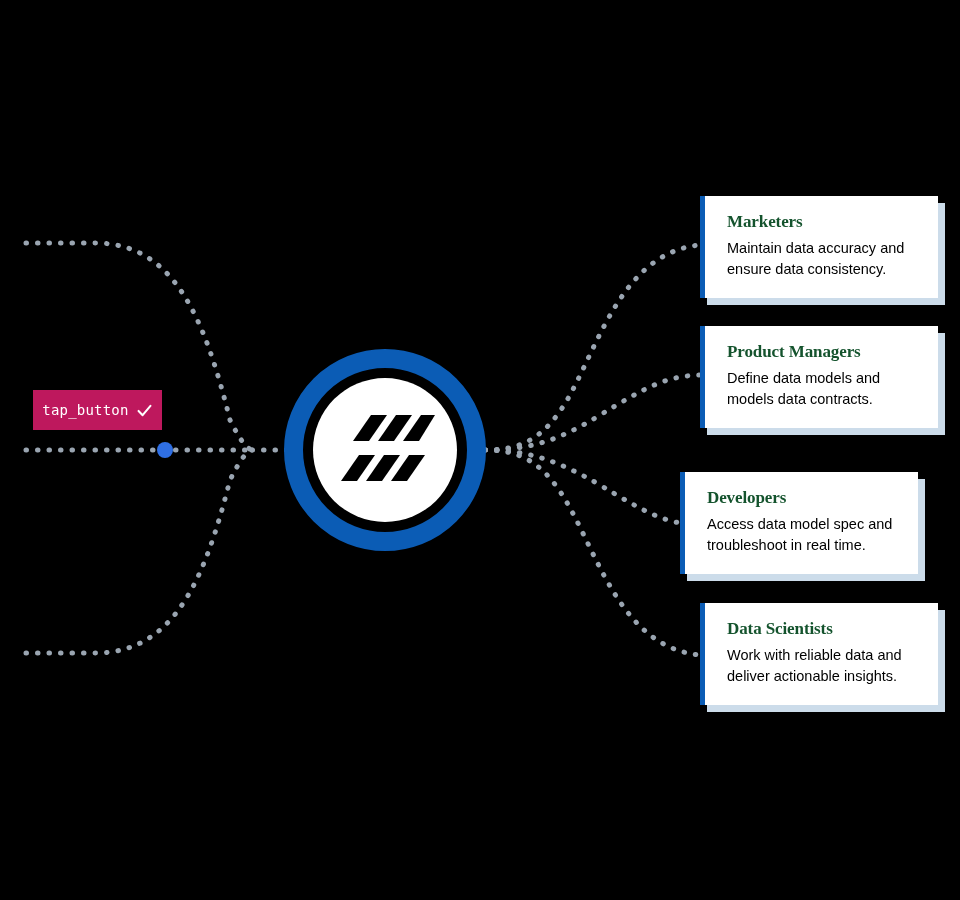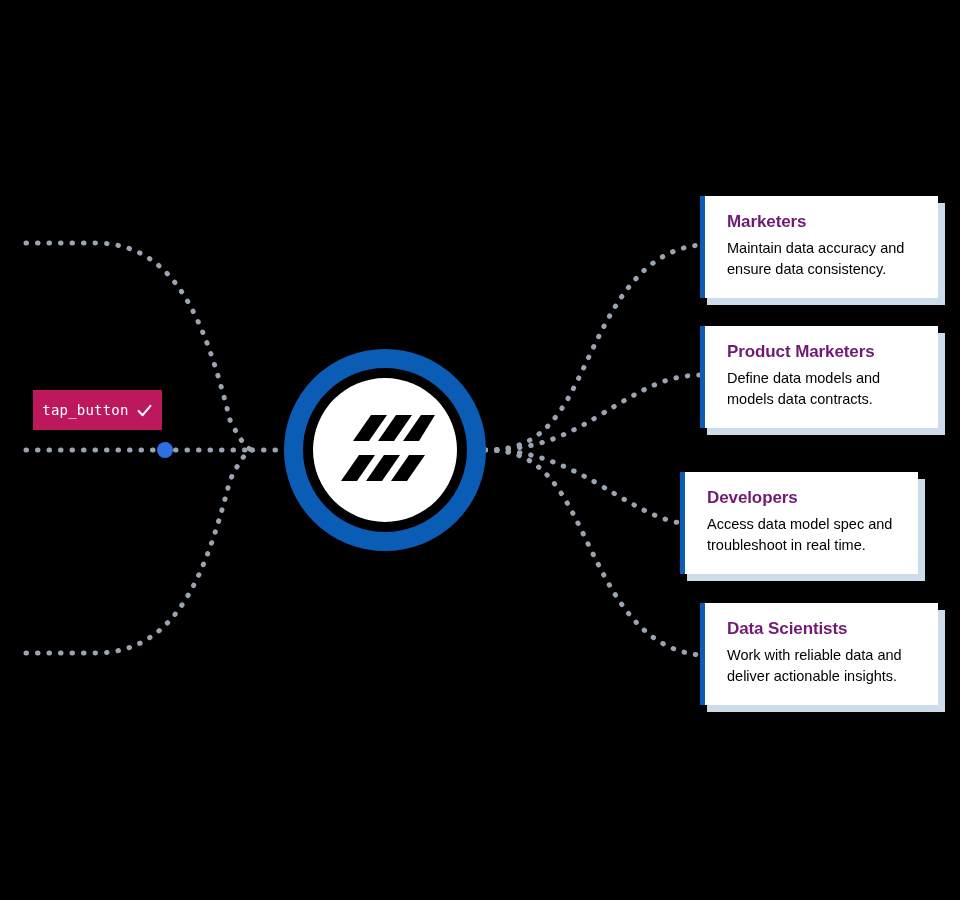--- a/index.html
+++ b/index.html
@@ -115,24 +115,24 @@
   .card {
     position: absolute;
     width: 238px;
     box-sizing: border-box;
     background: #ffffff;
     border-left: 5px solid #0b5cb5;
     padding: 16px 18px 18px 22px;
     box-shadow: 7px 7px 0 0 #ccdcea;
   }
   .card-title {
-    font-family: Liberation Sans, sans-serif;
+    font-family: Liberation Serif, serif;
     font-size: 17px;
     font-weight: bold;
-    color: #701a75;
+    color: #14532d;
     letter-spacing: -0.1px;
     margin: 0 0 6px 0;
     line-height: 1.2;
   }
   .card-desc {
     font-family: "Liberation Sans", sans-serif;
     font-size: 14.5px;
     color: #000000;
     line-height: 1.42;
     margin: 0;
@@ -184,21 +184,21 @@
   </div>
 
   <div id="cursor-dot"></div>
 
   <div class="card" id="card-0">
     <p class="card-title">Marketers</p>
     <p class="card-desc">Maintain data accuracy and ensure data consistency.</p>
   </div>
 
   <div class="card" id="card-1">
-    <p class="card-title">Product Marketers</p>
+    <p class="card-title">Product Managers</p>
     <p class="card-desc">Define data models and models data contracts.</p>
   </div>
 
   <div class="card" id="card-2">
     <p class="card-title">Developers</p>
     <p class="card-desc">Access data model spec and troubleshoot in real time.</p>
   </div>
 
   <div class="card" id="card-3">
     <p class="card-title">Data Scientists</p>

